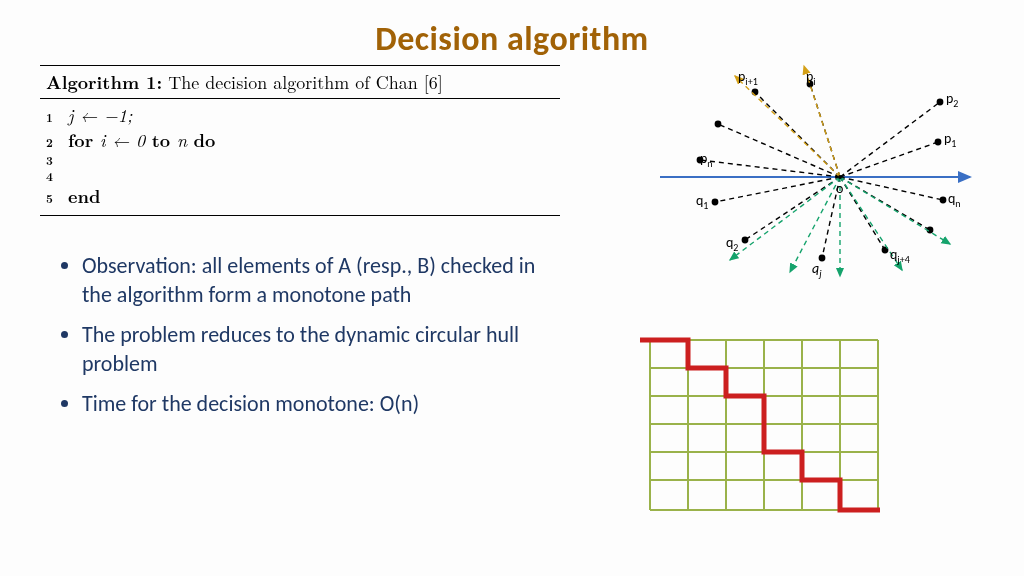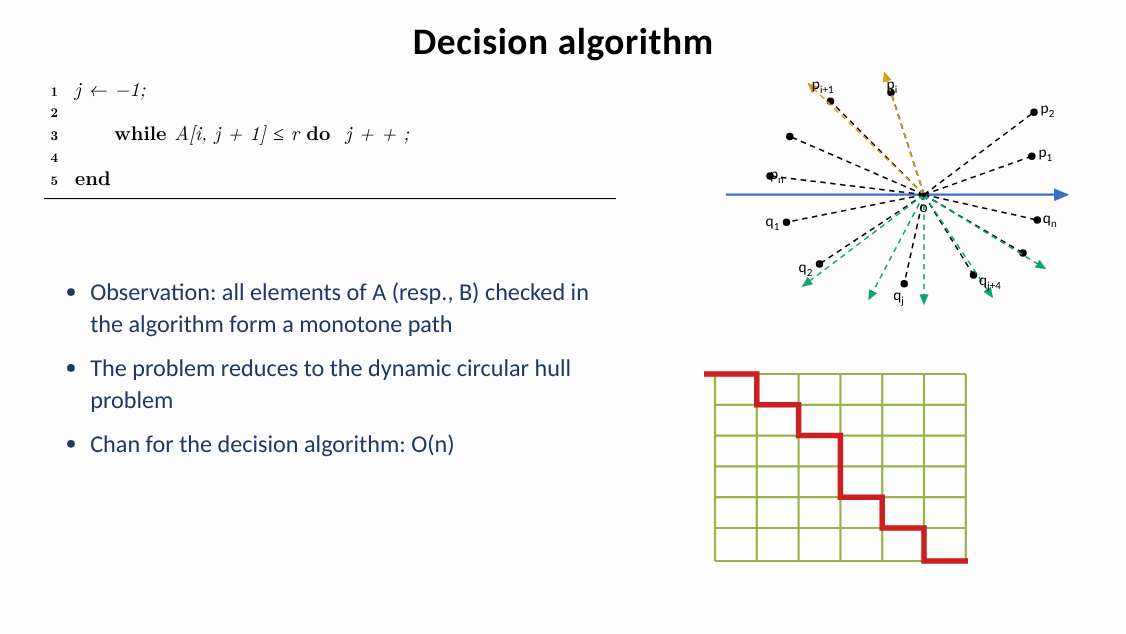--- a/index.html
+++ b/index.html
@@ -17,21 +17,21 @@
     width: 1024px;
     height: 576px;
     box-sizing: border-box;
     padding: 18px 40px 20px 40px;
   }
   h1.title {
     margin: 0 0 6px 0;
     text-align: center;
     font-size: 34px;
     font-weight: 800;
-    color: #000000;
+    color: #a16207;
     letter-spacing: 0.5px;
   }
 
   
   .algo {
     width: 520px;
     font-family: "Latin Modern Roman", "Times New Roman", Times, serif;
     color: #000;
     font-size: 18px;
     line-height: 1.35;
@@ -115,49 +115,53 @@
   svg .redpath  { stroke: #cc1f1f; stroke-width: 5; fill: none; stroke-linecap: square; }
 </style>
 </head>
 <body>
 
 <div class="slide">
 
   <h1 class="title">Decision algorithm</h1>
 
   <div class="algo">
+    <div class="algo-header">
+      <span class="label">Algorithm 1:</span>
+      <span>The decision algorithm of Chan [6]</span>
+    </div>
     <div class="algo-body">
       <div class="algo-line">
         <span class="ln">1</span>
         <span class="code"><i>j ← −1;</i></span>
       </div>
       <div class="algo-line">
         <span class="ln">2</span>
+        <span class="code"><span class="kw">for </span><i>i ← 0 </i><span class="kw">to </span><i>n </i><span class="kw">do</span></span>
       </div>
       <div class="algo-line">
         <span class="ln">3</span>
-        <span class="code">      <span class="kw">while </span><i>A[i, j + 1] ≤ r </i><span class="kw">do  </span><i>j + + ;</i></span>
       </div>
       <div class="algo-line">
         <span class="ln">4</span>
       </div>
       <div class="algo-line">
         <span class="ln">5</span>
         <span class="code"><span class="kw">end</span></span>
       </div>
     </div>
   </div>
 
   <div class="bullets">
     <ul>
       <li>Observation: all elements of A (resp., B) checked in the algorithm form a monotone path</li>
       <li>
         <span>The problem reduces to the dynamic circular hull problem</span>
       </li>
-      <li>Chan for the decision algorithm: O(n)</li>
+      <li>Time for the decision monotone: O(n)</li>
     </ul>
   </div>
 
   <div class="fig fig-rays">
     <svg viewBox="0 0 340 220" width="340" height="220">
       <defs>
         <marker id="ar-blue" markerWidth="8" markerHeight="8" refX="6" refY="3" orient="auto">
           <path d="M0,0 L7,3 L0,6 Z" fill="#3a6fc4"></path>
         </marker>
         <marker id="ar-gold" markerWidth="8" markerHeight="8" refX="6" refY="3" orient="auto">
@@ -210,21 +214,21 @@
 
     
     <div class="ray-label" style="left:98px;  top:6px;"><span>p</span><sub>i+1</sub></div>
     <div class="ray-label" style="left:166px; top:6px;"><span>p</span><sub>i</sub></div>
     <div class="ray-label" style="left:306px; top:28px;"><span>p</span><sub>2</sub></div>
     <div class="ray-label" style="left:304px; top:68px;"><span>p</span><sub>1</sub></div>
     <div class="ray-label" style="left:38px;  top:88px;margin-left:22px;"><span>p</span><sub>n</sub></div>
 
     <div class="ray-label" style="left:56px;  top:130px;"><span>q</span><sub>1</sub></div>
     <div class="ray-label" style="left:86px;  top:172px;"><span>q</span><sub>2</sub></div>
-    <div class="ray-label" style="left:172px; top:198px;"><span>q</span><sub>j</sub></div>
+    <div class="ray-label" style="left:172px; top:198px;font-style:italic;"><span>q</span><sub>j</sub></div>
     <div class="ray-label" style="left:250px; top:184px;"><span>q</span><sub>j+4</sub></div>
     <div class="ray-label" style="left:308px; top:128px;"><span>q</span><sub>n</sub></div>
 
     <div class="ray-label" style="left:196px; top:118px;">o</div>
   </div>
 
   <div class="fig fig-grid">
     <svg viewBox="0 0 240 190" width="240" height="190">
 
       <g>

